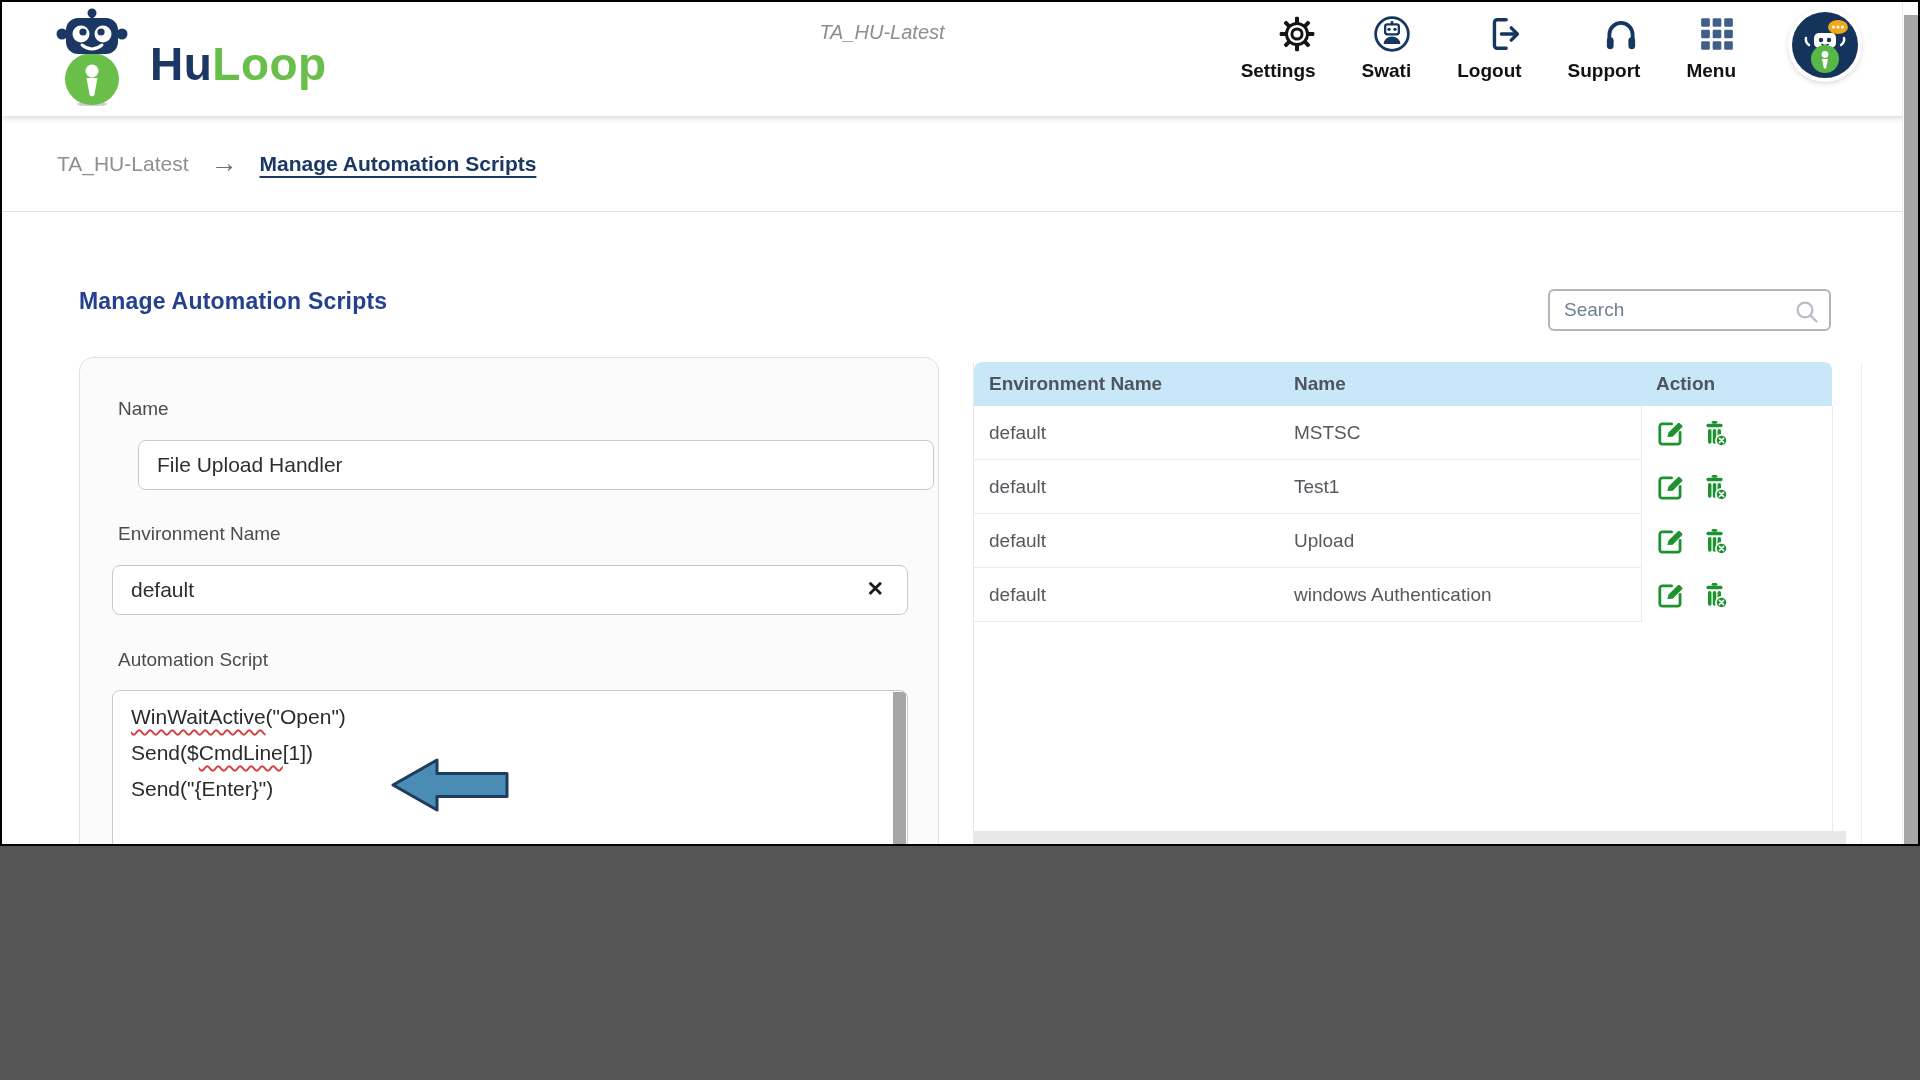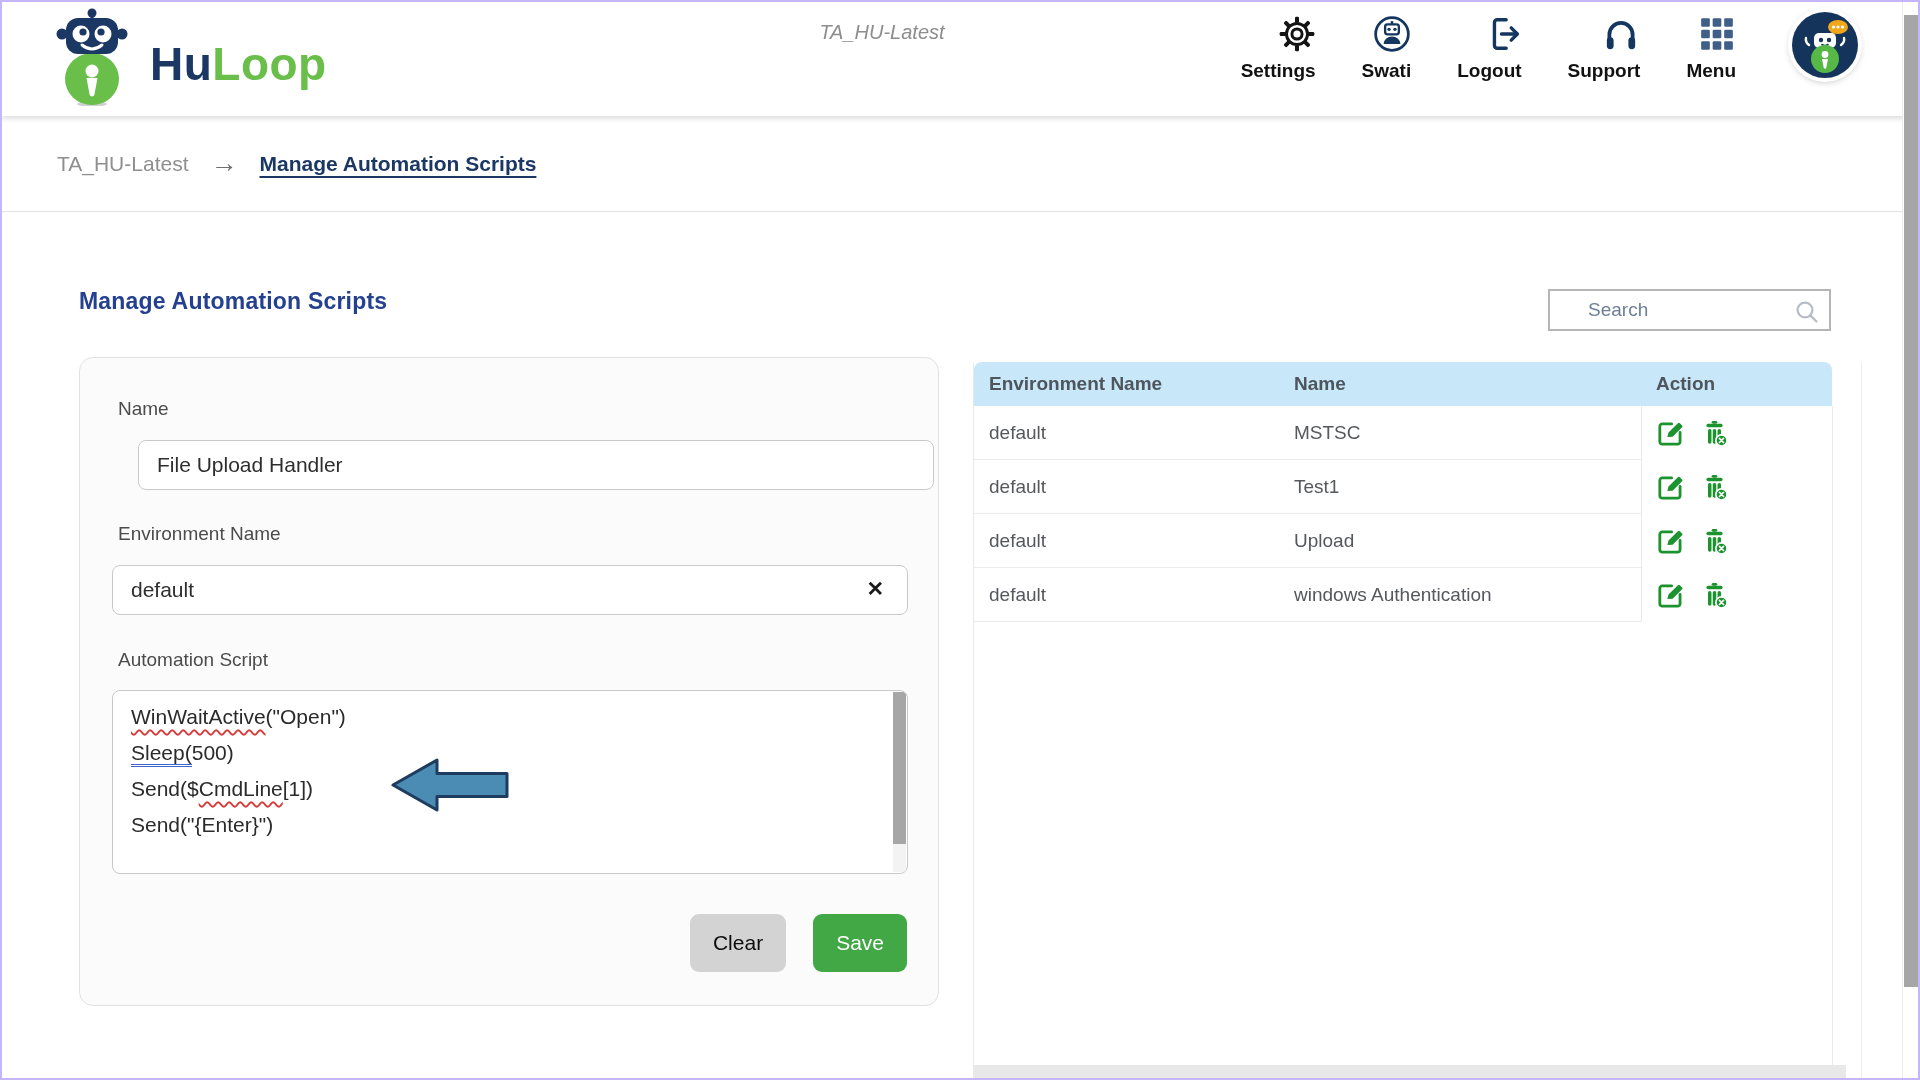--- a/index.html
+++ b/index.html
@@ -3,22 +3,22 @@
 <meta charset="utf-8">
 <style>
   :root{
     --brand-navy:#1b3764; --brand-green:#6abf4b; --heading-navy:#24408f;
     --table-header-bg:#c8e8fa; --icon-green:#1d9330; --save-green:#42a846;
     --clear-gray:#d3d3d3; --arrow-fill:#4a8cb3; --arrow-stroke:#1e3c5f;
     --border-light:#e3e3e3;
   }
   *{margin:0;padding:0;box-sizing:border-box;}
   body{background:#555;font-family:"Liberation Sans",sans-serif;}
-  .screen{position:relative;width:1920px;height:1080px;background:#e5e5e5;
-    border:2px solid #c4b5fd;overflow:hidden;}
+  .screen{position:relative;width:1920px;height:846px;background:#e5e5e5;
+    border:2px solid #000000;overflow:hidden;}
   
   .app-header{position:absolute;left:0;top:0;width:100%;height:114px;background:#fff;
     box-shadow:0 2px 6px rgba(0,0,0,.16);display:flex;align-items:center;
     padding:0 100px 0 48px;z-index:5;}
   .logo{display:flex;align-items:center;gap:16px;cursor:pointer;}
   .brand{font-size:46px;font-weight:700;letter-spacing:.5px;margin-top:10px;}
   .brand .hu{color:var(--brand-navy);}
   .brand .loop{color:var(--brand-green);font-weight:600;}
   .title-block{position:absolute;left:880px;top:14px;transform:translateX(-50%);
     text-align:center;width:640px;}
@@ -36,21 +36,21 @@
     border-bottom:1px solid var(--border-light);}
   .crumb-parent{font-size:21px;color:#8f8f8f;}
   .crumb-arrow{font-size:27px;color:#6f6f6f;line-height:1;}
   .crumb-link{font-size:21px;color:var(--brand-navy);font-weight:600;cursor:pointer;
     text-decoration:underline;text-underline-offset:5px;}
   
   .main-area{position:absolute;top:210px;left:0;right:0;bottom:0;background:#fff;}
   .main-heading{position:absolute;left:77px;top:76px;font-size:23px;font-weight:800;
     color:var(--heading-navy);letter-spacing:.2px;}
   .search-box{position:absolute;left:1546px;top:77px;width:283px;height:42px;background:#fff;
-    border:2px solid #b5b5b5;border-radius:0;padding-left:24px;}
+    border:2px solid #b5b5b5;border-radius:6px;}
   .search-box input{width:100%;height:100%;border:none;outline:none;background:transparent;
     font-size:19px;color:#333;padding:0 40px 0 14px;font-family:inherit;}
   .search-box input::placeholder{color:#6e7f95;}
   .search-box svg{position:absolute;right:9px;top:8px;}
   
   .form-card{position:absolute;left:77px;top:145px;width:860px;height:649px;background:#fbfbfb;
     border:1px solid #e1e1e1;border-radius:14px;}
   .field-label{position:absolute;left:38px;font-size:19px;color:#4c4c4c;}
   .lbl-name{top:40px;}
   .lbl-env{top:165px;}
@@ -252,21 +252,20 @@
       <input class="text-input inp-name" value="File Upload Handler" style="">
 
       <label class="field-label lbl-env">Environment Name</label>
       <input class="text-input inp-env" value="default" style="">
       <span class="env-clear">✕</span>
 
       <label class="field-label lbl-script">Automation Script</label>
       <div class="script-box">
         <div class="code-pre">
           <div class="code-line"><span class="spell">WinWaitActive</span><span>("Open")</span></div>
-          <div class="code-line"><span class="grammar">Sleep(</span><span>500)</span></div>
           <div class="code-line"><span>Send($</span><span class="spell">CmdLine</span><span>[1])</span></div>
           <div class="code-line"><span>Send("{Enter}")</span></div>
         </div>
         <div class="vscroll">
             <div class="thumb"></div>
           </div>
       </div>
 
       <div class="card-actions">
         <button class="btn btn-clear">Clear</button>

